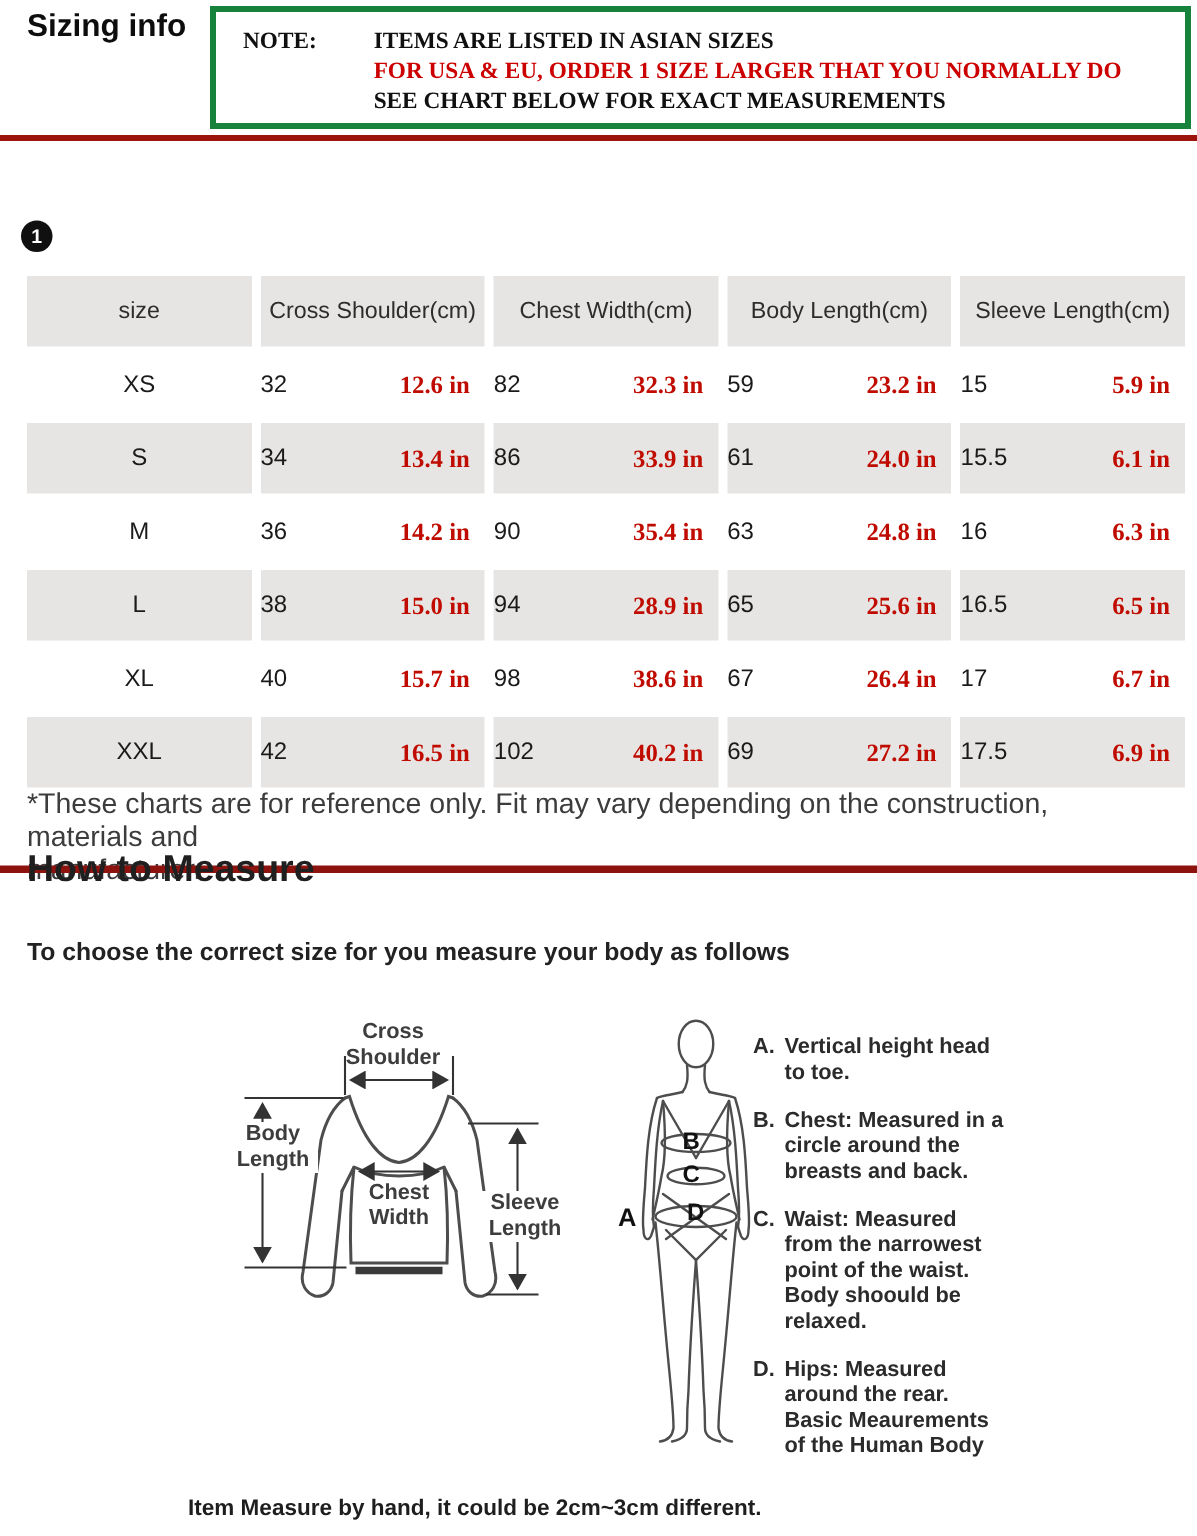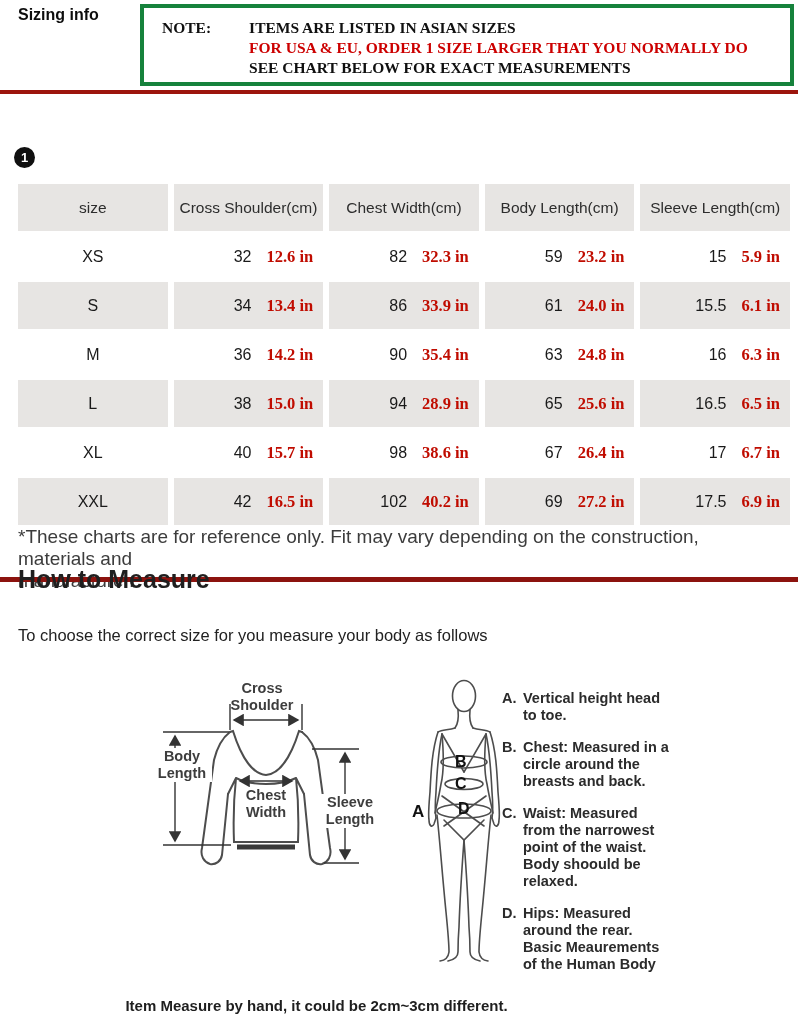--- a/index.html
+++ b/index.html
@@ -10,21 +10,21 @@
     --table-gray:#e7e5e3;
     --inch-red:#c00c00;
     --ink:#1a1a1a;
   }
   *{margin:0;padding:0;box-sizing:border-box;}
   html,body{background:#fff;}
   .page{
     position:relative;width:798px;height:1024px;background:#fff;overflow:hidden;
     font-family:"Liberation Sans",sans-serif;color:var(--ink);
   }
-  .page-title{position:absolute;left:18px;top:6px;font-size:16px;font-weight:bold;color:#0d0d0d;}
+  .page-title{position:absolute;left:18px;top:6px;font-size:21px;font-weight:bold;color:#0d0d0d;}
   
   .note-box{
     position:absolute;left:140px;top:4px;width:654px;height:82px;
     border:4px solid var(--green-border);background:#fff;
     display:flex;padding:10px 0 0 18px;
     font-family:"Liberation Serif",serif;font-weight:bold;font-size:15.5px;line-height:20px;
   }
   .note-label{color:#101010;margin-right:38px;white-space:nowrap;}
   .note-line{color:#101010;white-space:nowrap;}
   .note-line.red{color:var(--note-red);}
@@ -37,30 +37,30 @@
     display:flex;align-items:center;justify-content:center;
   }
   
   .size-table{
     position:absolute;left:18px;top:184px;width:772px;
     display:grid;grid-template-columns:repeat(5,1fr);grid-auto-rows:47px;gap:2px 6px;
   }
   .cell{display:flex;align-items:center;}
   .th{background:var(--table-gray);justify-content:center;font-size:15.5px;color:#2d2d2d;}
   .size{justify-content:center;font-size:16px;color:var(--ink);}
-  .val{justify-content:flex-end;padding-right:10px;gap:15px;}
+  .val{justify-content:space-between;padding-right:10px;gap:15px;}
   .gray{background:var(--table-gray);}
   .cm{font-size:16px;color:var(--ink);}
   .inch{font-family:"Liberation Serif",serif;font-weight:bold;font-size:16.5px;color:var(--inch-red);}
   .footnote{
     position:absolute;left:18px;top:526px;width:744px;
     font-size:19px;line-height:22px;color:#3c3c3c;white-space:pre-line;
   }
   .h2{position:absolute;left:18px;top:565px;font-size:25px;font-weight:600;color:#1f1f1f;}
-  .subtitle{position:absolute;left:18px;top:626px;font-size:16.5px;font-weight:400;color:#222;}
+  .subtitle{position:absolute;left:18px;top:626px;font-size:16.5px;font-weight:700;color:#222;}
   
   .shirt-diagram{position:absolute;left:130px;top:668px;width:292px;height:230px;}
   .shirt-diagram svg{position:absolute;left:0;top:0;}
   .dlabel{
     position:absolute;font-size:14.5px;font-weight:600;line-height:17px;color:#3d3d3d;
     text-align:center;white-space:pre-line;
   }
   .lbl-cross{left:92px;top:12px;width:80px;}
   .lbl-body{left:22px;top:80px;width:60px;background:#fff;}
   .lbl-chest{left:96px;top:119px;width:80px;}

